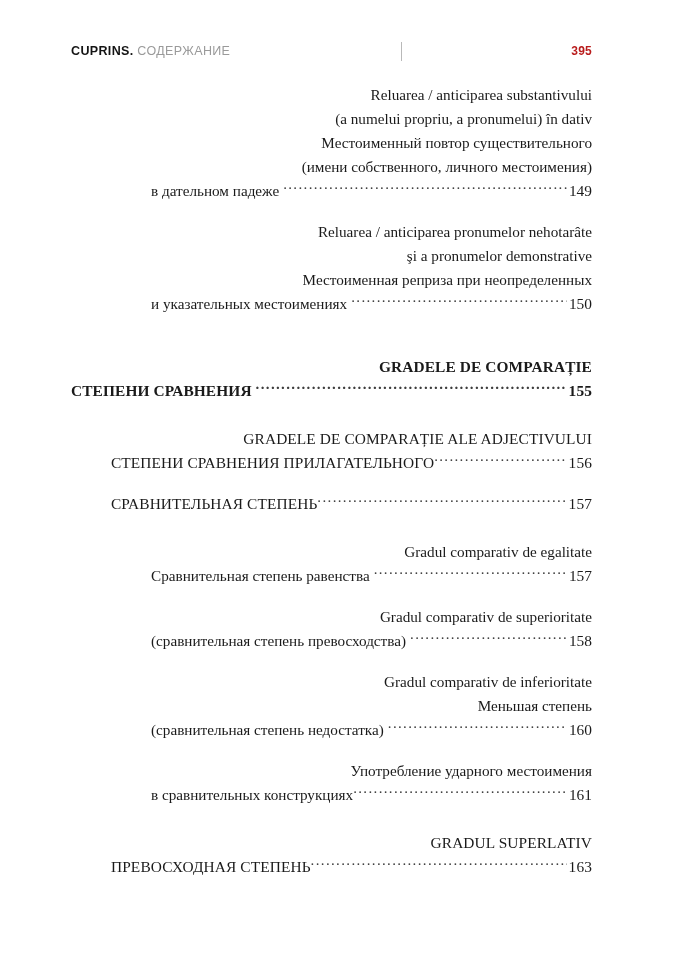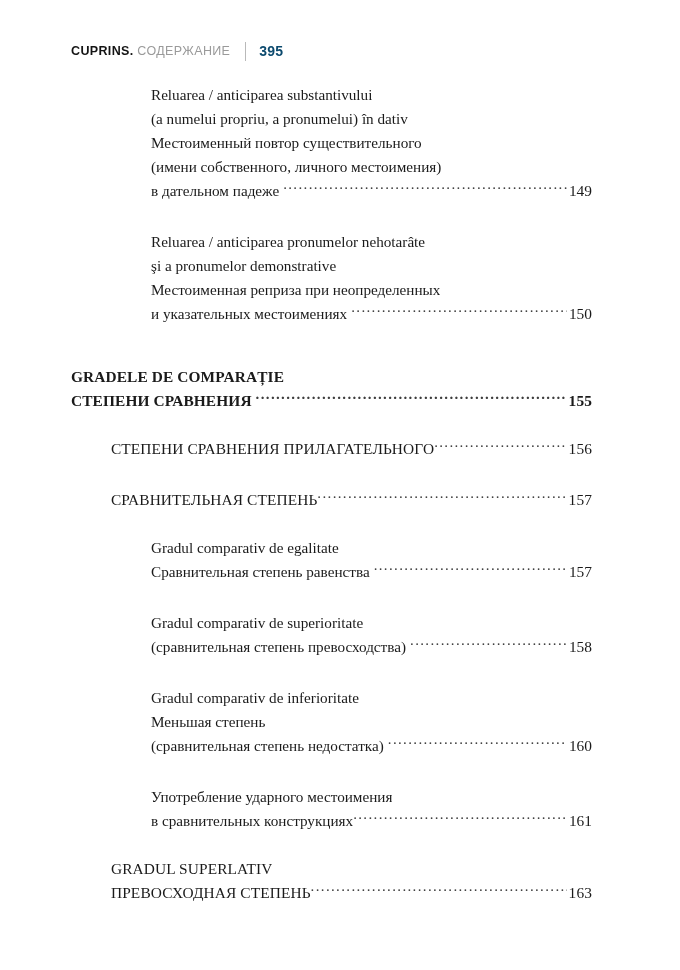--- a/index.html
+++ b/index.html
@@ -18,21 +18,21 @@
 
   
   .page-header {
     position: absolute;
     top: 40px;
     left: 71px;
     right: 88px;
     height: 22px;
     display: flex;
     align-items: center;
-    justify-content: flex-start;
+    justify-content: space-between;
     font-family: "Liberation Sans", "DejaVu Sans", sans-serif;
   }
   .hdr-title {
     font-size: 12.5px;
     letter-spacing: 0.35px;
     white-space: nowrap;
   }
   .hdr-title .ro {
     font-weight: 700;
     color: #141414;
@@ -42,53 +42,54 @@
     color: #9a9a9a;
   }
   .hdr-rule {
     width: 1px;
     height: 19px;
     background: #b9b9b9;
     margin: 0 13px 0 15px;
     flex: none;
   }
   .hdr-folio {
-    font-size: 14px;
+    font-size: 12px;
     font-weight: 700;
-    color: #0c4a6e;
+    color: #b91c1c;
     letter-spacing: 0.2px;
   }
 
   
   .toc {
     position: absolute;
     top: 83px;
     left: 0;
     width: 680px;
   }
 
   .entry {
     position: relative;
   }
   
   .lvl-1 { margin-left: 71px;  margin-right: 88px; }
   .lvl-2 { margin-left: 111px; margin-right: 88px; }
   .lvl-3 { margin-left: 151px; margin-right: 88px; }
 
   
-  .entry + .entry { margin-top: 27px; }
+  .entry + .entry { margin-top: 17px; }
   .entry.gap-big    { margin-top: 39px; }
   .entry.gap-medium { margin-top: 24px; }
 
   .line {
     display: flex;
     align-items: baseline;
     line-height: 24px;
     font-size: 15.2px;
     white-space: nowrap;
+    justify-content: flex-end;
   }
   .line .txt {
     flex: 0 1 auto;
     overflow: hidden;
   }
 
   
   .lvl-1 .line { font-weight: 700; font-size: 15.4px; letter-spacing: 0.1px; }
   .lvl-2 .line { font-weight: 400; font-size: 15.4px; letter-spacing: 0.1px; }
   .lvl-3 .line { font-weight: 400; font-size: 15.2px; }
@@ -177,20 +178,23 @@
         <span class="txt">GRADELE DE COMPARAȚIE</span>
       </div>
       <div class="line">
         <span class="txt">СТЕПЕНИ СРАВНЕНИЯ</span>
         <span class="leader"></span>
         <span class="folio">155</span>
       </div>
     </div>
     <div class="entry lvl-2 gap-medium">
       <div class="line">
+        <span class="txt">GRADELE DE COMPARAȚIE ALE ADJECTIVULUI</span>
+      </div>
+      <div class="line">
         <span class="txt">СТЕПЕНИ СРАВНЕНИЯ ПРИЛАГАТЕЛЬНОГО</span>
         <span class="leader tight"></span>
         <span class="folio">156</span>
       </div>
     </div>
     <div class="entry lvl-2">
       <div class="line">
         <span class="txt">СРАВНИТЕЛЬНАЯ СТЕПЕНЬ</span>
         <span class="leader tight"></span>
         <span class="folio">157</span>

